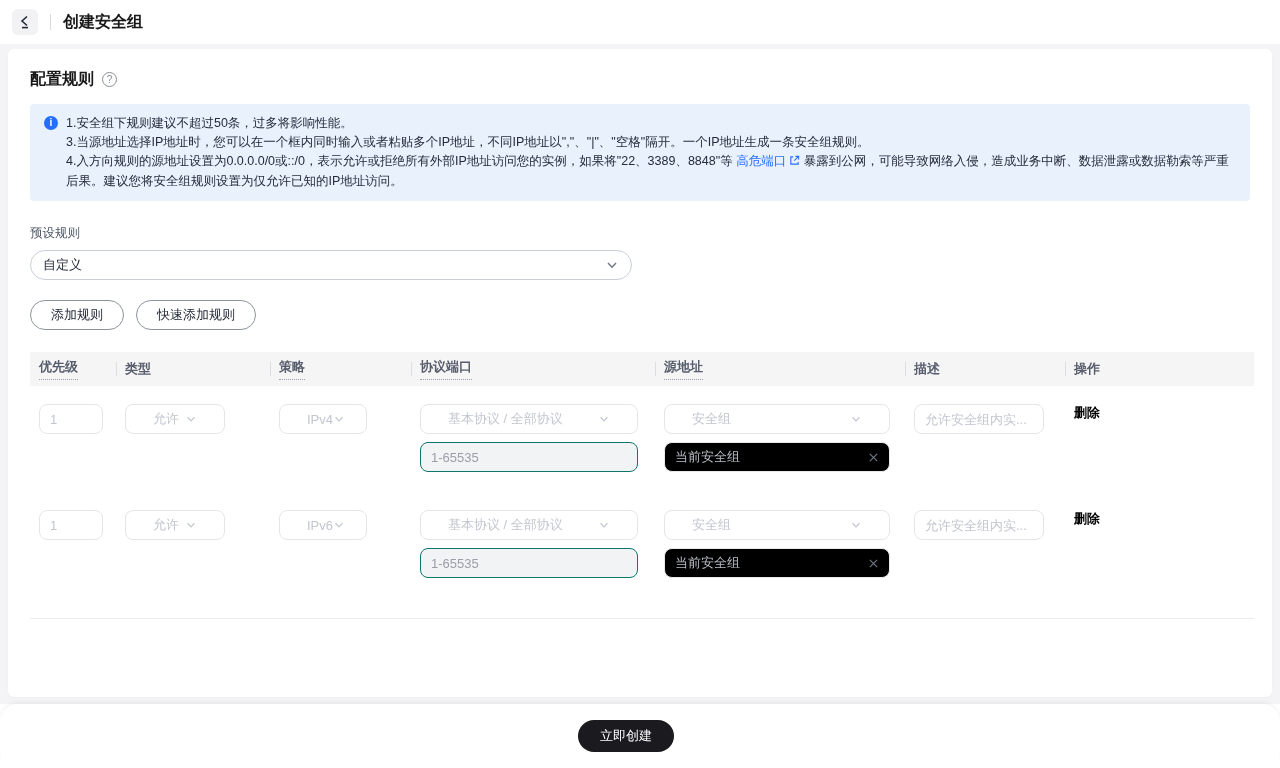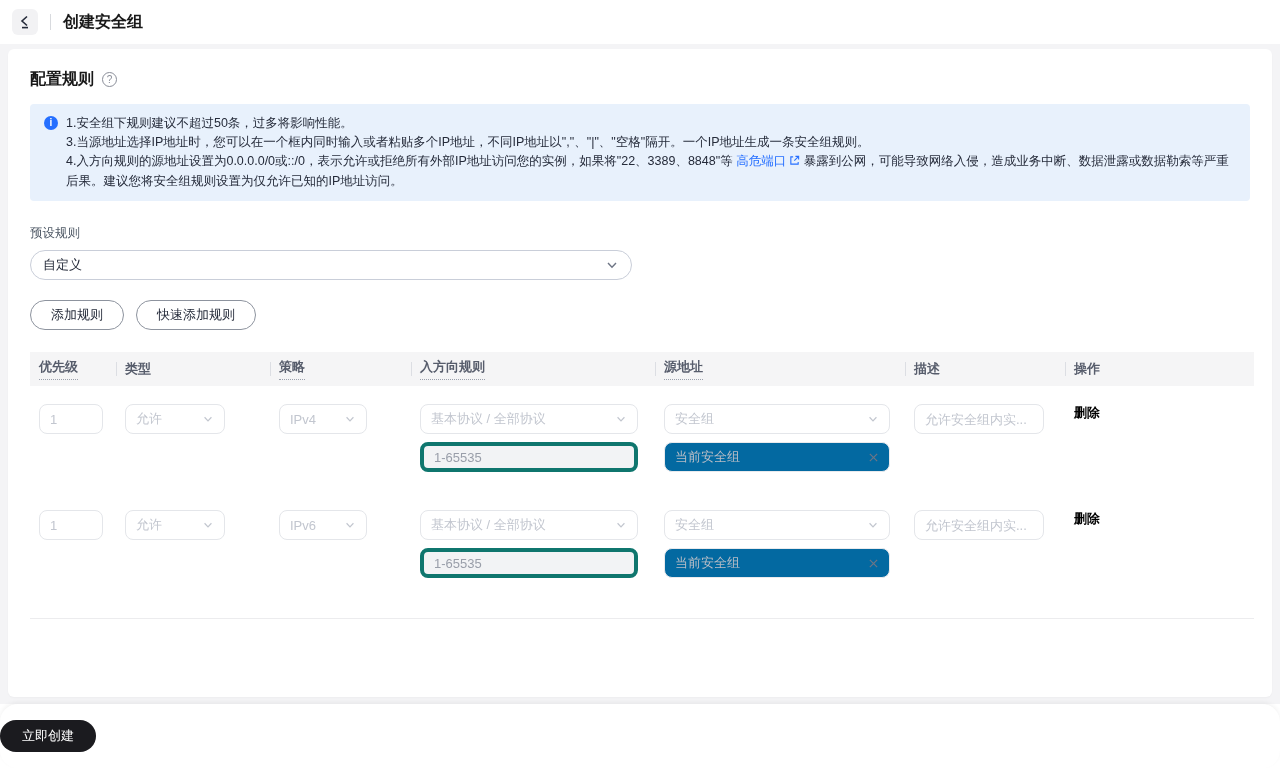--- a/index.html
+++ b/index.html
@@ -83,45 +83,45 @@
     content:""; position:absolute; left:0; top:10px; height:14px; width:1px; background:#dcdee3;
   }
   .th .dotted { border-bottom:1px dotted #9aa0ac; padding-bottom:3px; }
   .tbl-row { padding:18px 0 20px 0; }
   .cell { padding-left:9px; }
   .stack { display:flex; flex-direction:column; gap:8px;justify-content:center; }
 
   .dis-input, .dis-select {
     height:30px; border:1px solid #e4e6ea; border-radius:8px; background:#fff;
     color:#c2c6cf; font-size:13px; display:flex; align-items:center;
-    justify-content:space-between; padding:0 10px;
+    justify-content:space-between; padding:0 27px;
   }
   input.dis-input { width:64px; padding:0 10px; outline:none; }
   input.dis-input::placeholder { color:#c2c6cf; }
   .dis-select .chev { color:#c2c6cf; }
   .w-policy { width:100px; } .w-type { width:88px; }
   .w-proto { width:218px; } .w-src { width:226px; }
   .filled-input {
-    height:30px; width:218px; border:4px solid #0f766e; border-radius:8px;
+    height:30px; width:218px; border:1px solid #0f766e; border-radius:8px;
     background:#f2f3f5; color:#999ea9; font-size:13px; padding:0 10px; outline:none;
   }
   .tag-box {
     height:30px; width:226px; border:1px solid #e9eaed; border-radius:8px;
-    background:#0369a1; color:#b9bdc6; font-size:13px; display:flex;
+    background:#000000; color:#b9bdc6; font-size:13px; display:flex;
     align-items:center; justify-content:space-between; padding:0 10px;
   }
   input.desc-input { width:130px; }
   .link-action { color:#000000; font-size:13px; cursor:pointer;font-weight:bold; }
 
   .table-end-divider { margin-top:20px; width:1224px; height:1px; background:#ececee; }
 
   
   .footer {
     height:64px; background:#fff; display:flex; align-items:center;
-    justify-content:flex-start; padding-right:28px;
+    justify-content:center; padding-right:28px;
     box-shadow:0 -2px 4px rgba(0,0,0,0.05);
     border-radius:18px;
   }
   .create-btn {
     height:32px; min-width:92px; padding:0 22px; background:#1b1b1f; color:#fff;
     border:none; border-radius:16px; font-size:13px; cursor:pointer;
     font-family:inherit;
   }
 </style>
 </head>
@@ -184,21 +184,21 @@
         <div class="th">
             <span class="dotted">优先级</span>
           </div>
         <div class="th">
             <span>类型</span>
           </div>
         <div class="th">
             <span class="dotted">策略</span>
           </div>
         <div class="th">
-            <span class="dotted">入方向规则</span>
+            <span class="dotted">协议端口</span>
           </div>
         <div class="th">
             <span class="dotted">源地址</span>
           </div>
         <div class="th">
             <span>描述</span>
           </div>
         <div class="th">
             <span>操作</span>
           </div>

